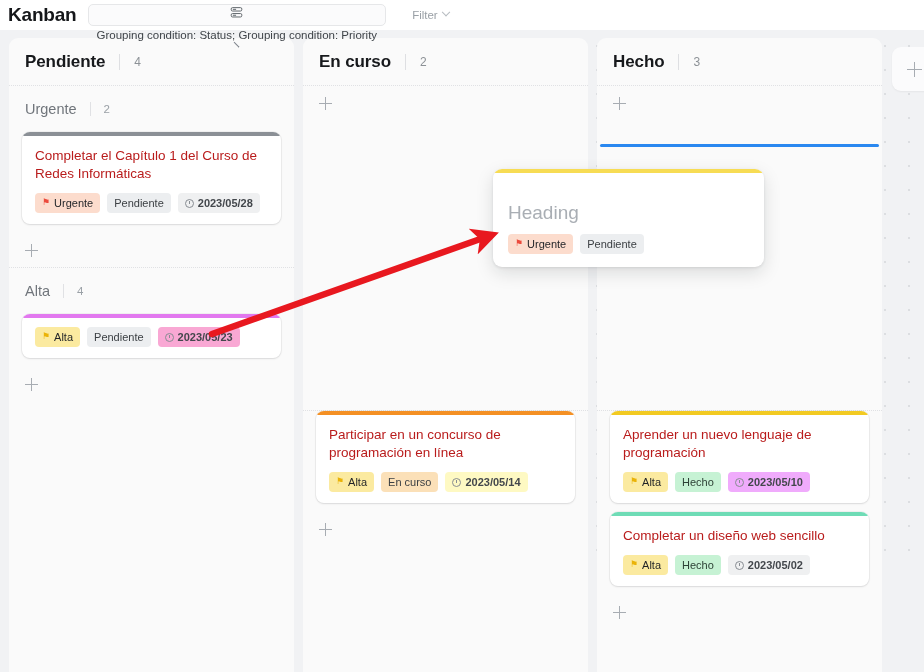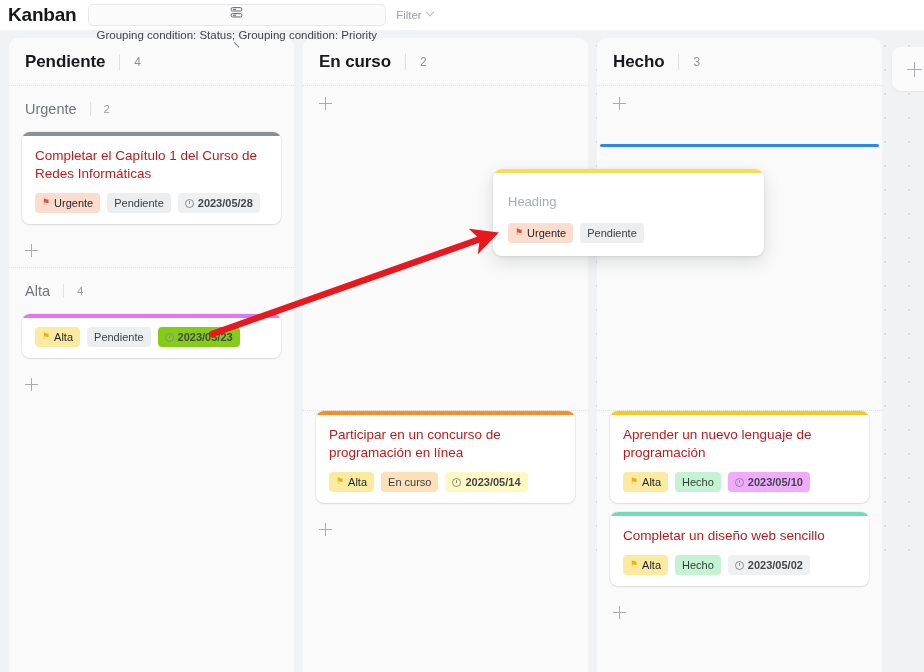--- a/index.html
+++ b/index.html
@@ -64,21 +64,21 @@
   }
   .chev {
     display: inline-block;
     width: 7px; height: 7px;
     border-right: 1.3px solid #80868e;
     border-bottom: 1.3px solid #80868e;
     transform: rotate(45deg) translate(-2px, -2px);
   }
 
   #filter-chip {
-    margin-left: 10px;
+    margin-left: 26px;
     display: flex;
     align-items: center;
     gap: 5px;
     cursor: pointer;
   }
   #filter-chip .flabel {
     font-size: 11.5px;
     color: #9aa0a6;
   }
   #filter-chip .chev {
@@ -275,22 +275,22 @@
     overflow: hidden;
     z-index: 50;
     cursor: grabbing;
   }
   #drag-card .accent {
     position: absolute;
     top: 0; left: 0; right: 0;
     height: 4px;
   }
   #drag-card .card-title {
-    font-size: 13px;
-    margin-top: 9px;
+    font-size: 19px;
+    margin-top: 20px;
     margin-bottom: 12px;
   }
 
   
   #annotation-arrow {
     position: absolute;
     left: 0; top: 0;
     width: 924px; height: 672px;
     pointer-events: none;
     z-index: 60;
@@ -366,21 +366,21 @@
             <div class="card">
               <div class="accent" style="background: rgb(226, 120, 239);"></div>
               <div class="tags">
                 <span class="tag" style="background: rgb(251, 234, 160); color: rgb(31, 34, 38);">
                   <span class="flag" style="color: rgb(234, 179, 8);">⚑</span>
                   <span>Alta</span>
                 </span>
                 <span class="tag" style="background: rgb(236, 238, 240); color: rgb(60, 64, 68);">
                   <span>Pendiente</span>
                 </span>
-                <span class="tag date" style="background: #84cc16; color: rgb(67, 71, 76);">
+                <span class="tag date" style="background: #f9a8d4; color: rgb(67, 71, 76);">
                   <span class="clock"></span>
                   <span>2023/05/23</span>
                 </span>
               </div>
             </div>
           </div>
           <div class="add-card">
             <span class="plus"></span>
           </div>
         </div>

